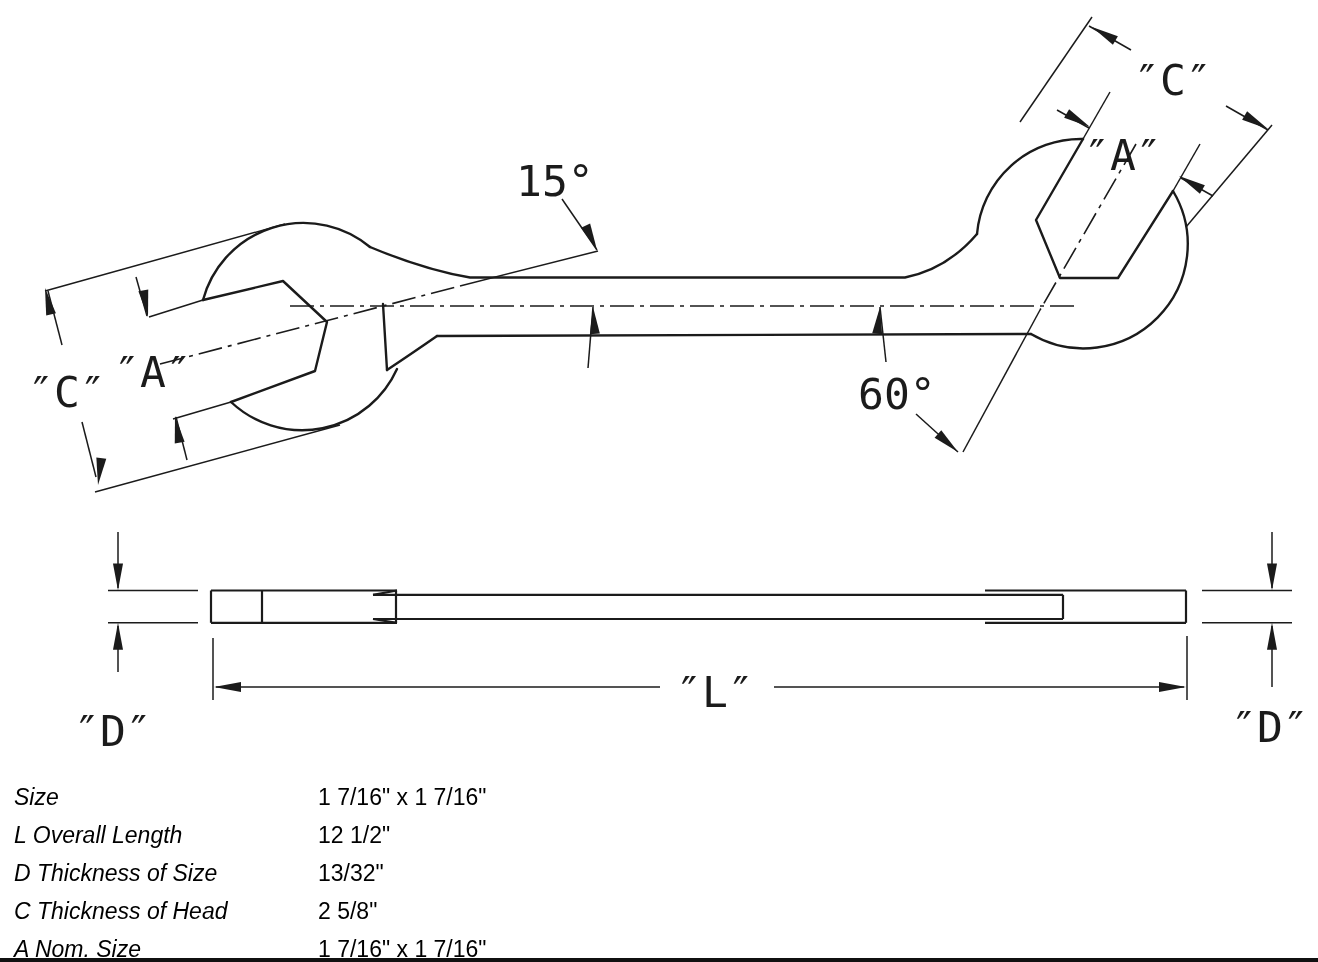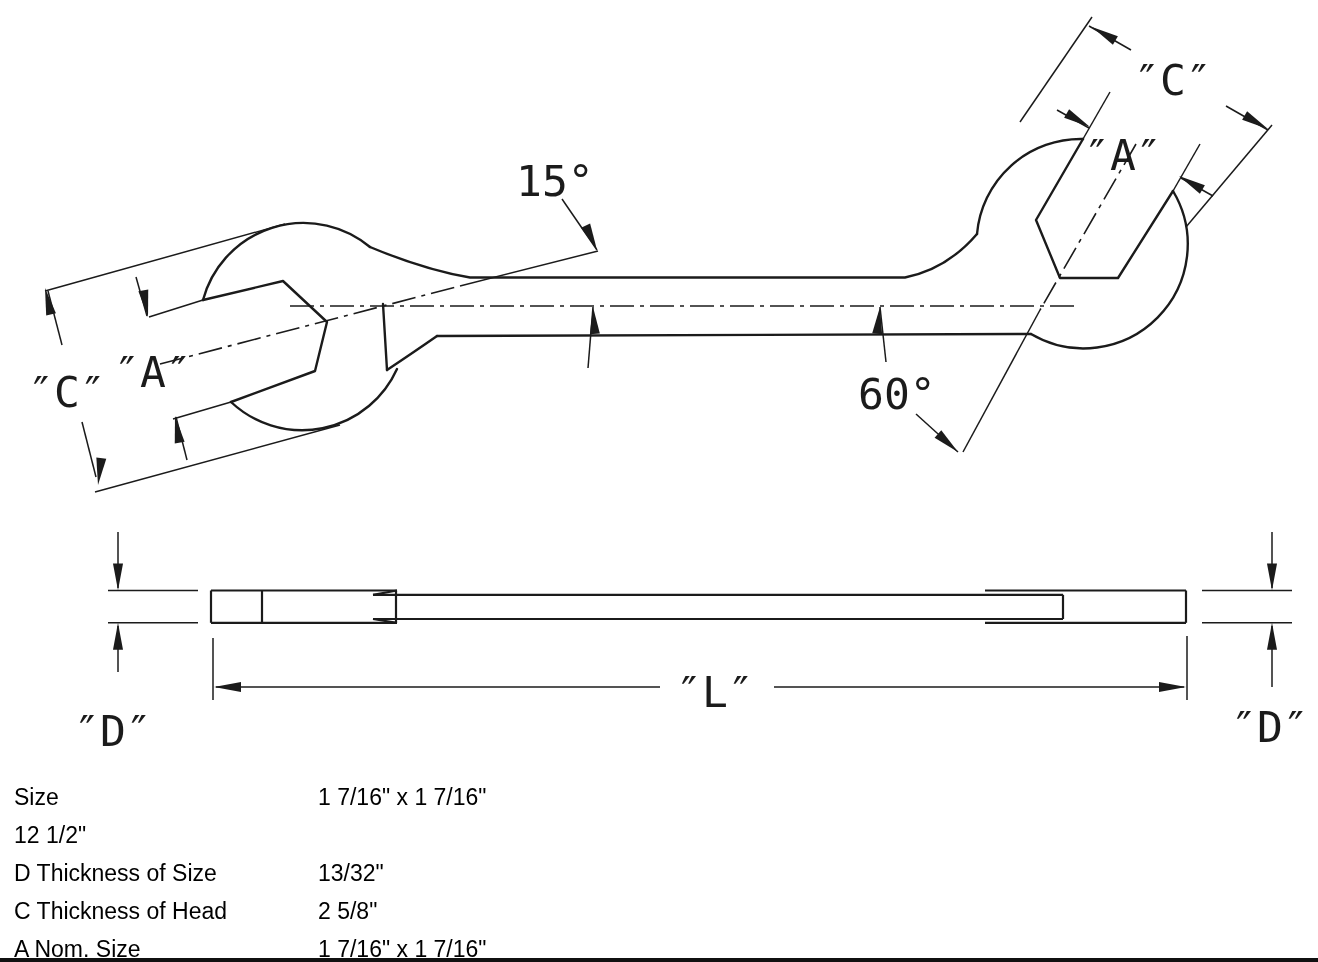--- a/index.html
+++ b/index.html
@@ -30,21 +30,21 @@
     letter-spacing: 0px;
   }
   .spec {
     position: absolute; left: 14px; top: 778px;
     width: 700px;
     color: #000000;
     font-size: 23px;
     line-height: 38px;
   }
   .spec-row { display: flex; height: 38px; }
-  .spec-label { width: 304px; }
+  .spec-label { width: 304px; font-style: italic; }
   .spec-value { flex: 1; }
   .bottom-rule {
     position: absolute; left: 0; top: 958px;
     width: 1318px; height: 4px;
     background: #101010;
   }
 </style>
 </head>
 <body>
 
@@ -177,20 +177,21 @@
     <text class="dlabel" x="74" y="746">″D″</text>
     <text class="dlabel" x="1231" y="742">″D″</text>
   </svg>
 
   <div class="spec">
     <div class="spec-row">
       <div class="spec-label">Size</div>
       <div class="spec-value">1 7/16" x 1 7/16"</div>
     </div>
     <div class="spec-row">
+      <div class="spec-label">L Overall Length</div>
       <div class="spec-value">12 1/2"</div>
     </div>
     <div class="spec-row">
       <div class="spec-label">D Thickness of Size</div>
       <div class="spec-value">13/32"</div>
     </div>
     <div class="spec-row">
       <div class="spec-label">C Thickness of Head</div>
       <div class="spec-value">2 5/8"</div>
     </div>

